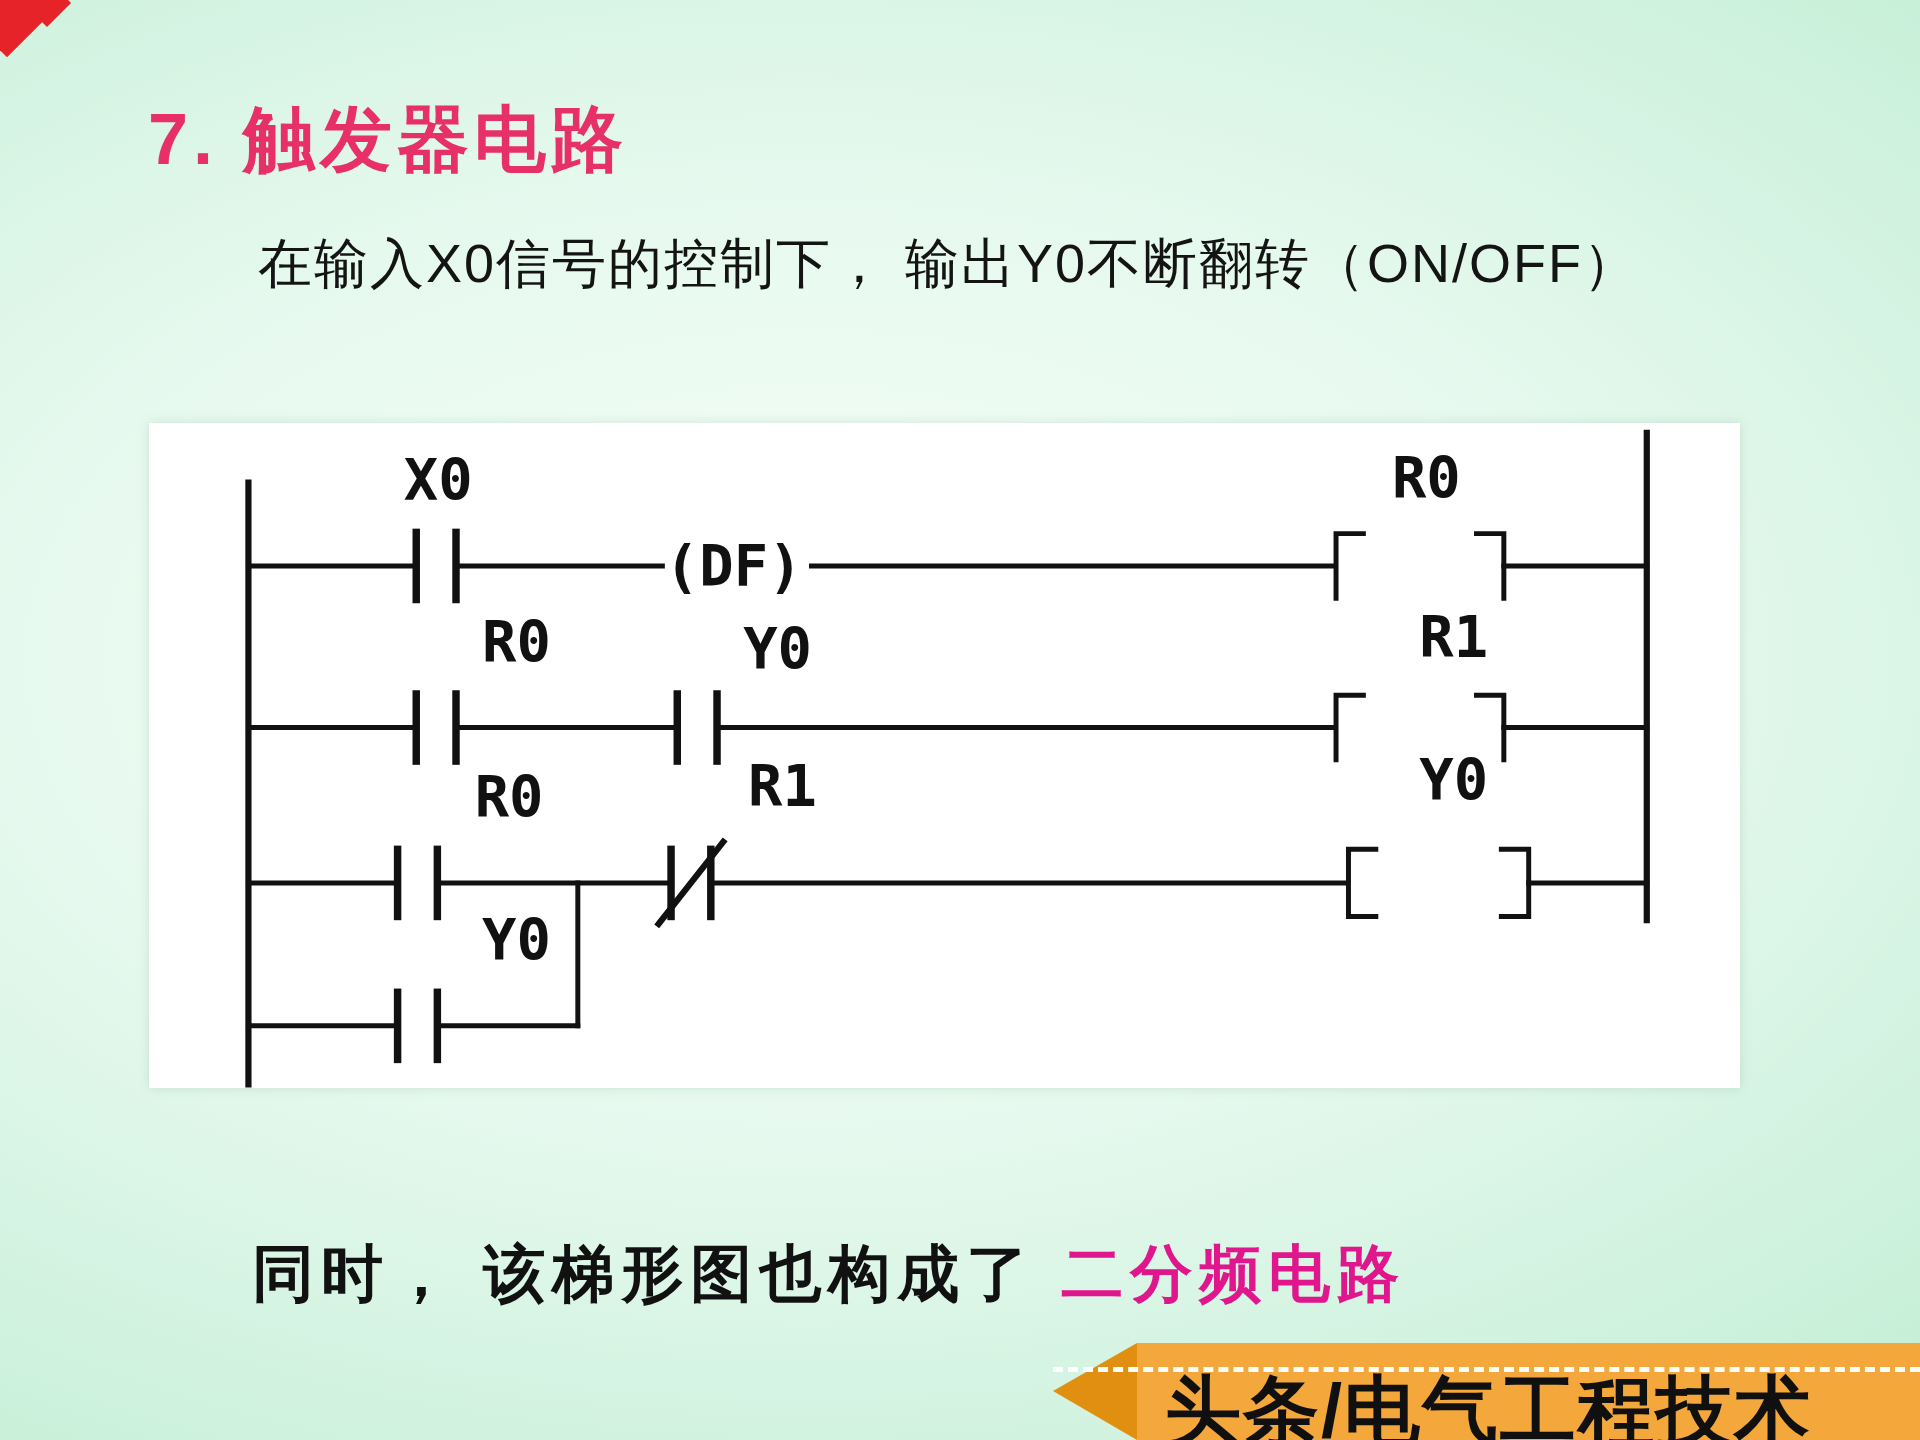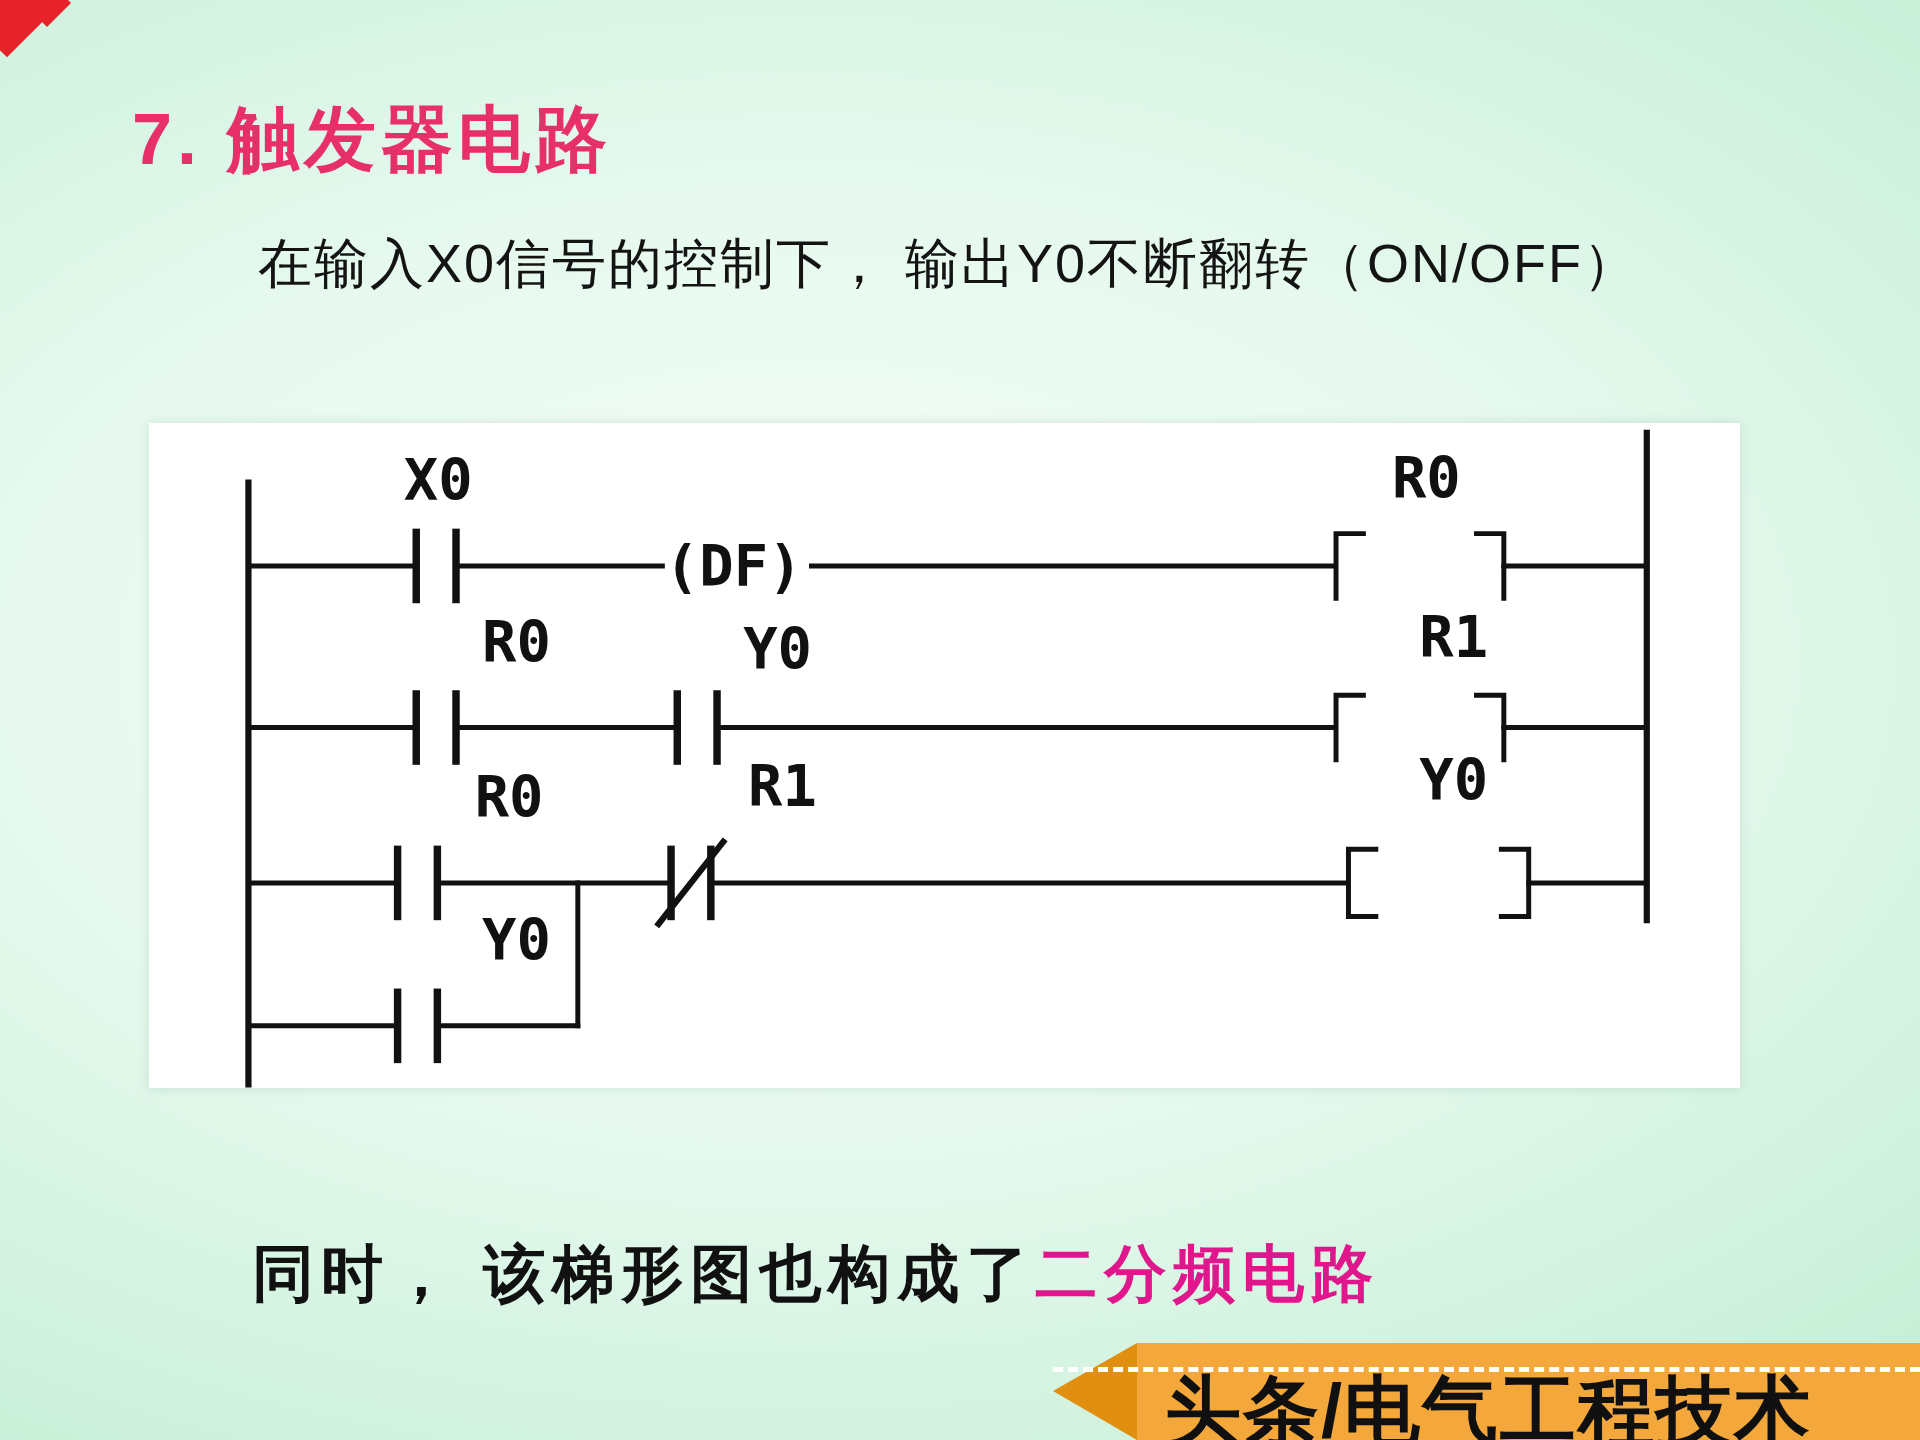--- a/index.html
+++ b/index.html
@@ -12,40 +12,40 @@
   }
   .corner-marker{
     position:absolute;left:-30px;top:-32px;width:74px;height:74px;
     background:#e62329;transform:rotate(45deg);
   }
   .corner-marker2{
     position:absolute;left:30px;top:-14px;width:34px;height:34px;
     background:#e62329;transform:rotate(45deg);
   }
   .title{
-    position:absolute;left:132px;top:92px;margin:0;
+    position:absolute;left:148px;top:92px;margin:0;
     font-size:72px;font-weight:800;color:#e73069;letter-spacing:5px;
   }
   .subtitle{
     position:absolute;left:258px;top:228px;margin:0;
     font-size:54px;color:#141414;letter-spacing:2px;
   }
   .ladder-box{
     position:absolute;left:149px;top:423px;width:1591px;height:665px;
     background:#ffffff;
     box-shadow:0 0 10px rgba(120,160,140,0.25);
     font-weight:bold;
   }
   .ladder-box svg{display:block;width:100%;height:100%;}
   .conclusion{
     position:absolute;left:252px;top:1232px;margin:0;
     font-size:62px;font-weight:700;color:#111111;letter-spacing:7px;
     white-space:nowrap;
   }
-  .conclusion .hl{color:#e0168c;}
+  .conclusion .hl{color:#e0168c;margin-left:26px;}
   .banner{
     position:absolute;left:1137px;top:1343px;right:0;bottom:0;
     background:#f4a73a;
   }
   .banner-wedge{
     position:absolute;left:-84px;top:0;width:0;height:0;
     border-right:84px solid #e18f10;
     border-top:48px solid transparent;
     border-bottom:49px solid transparent;
   }

